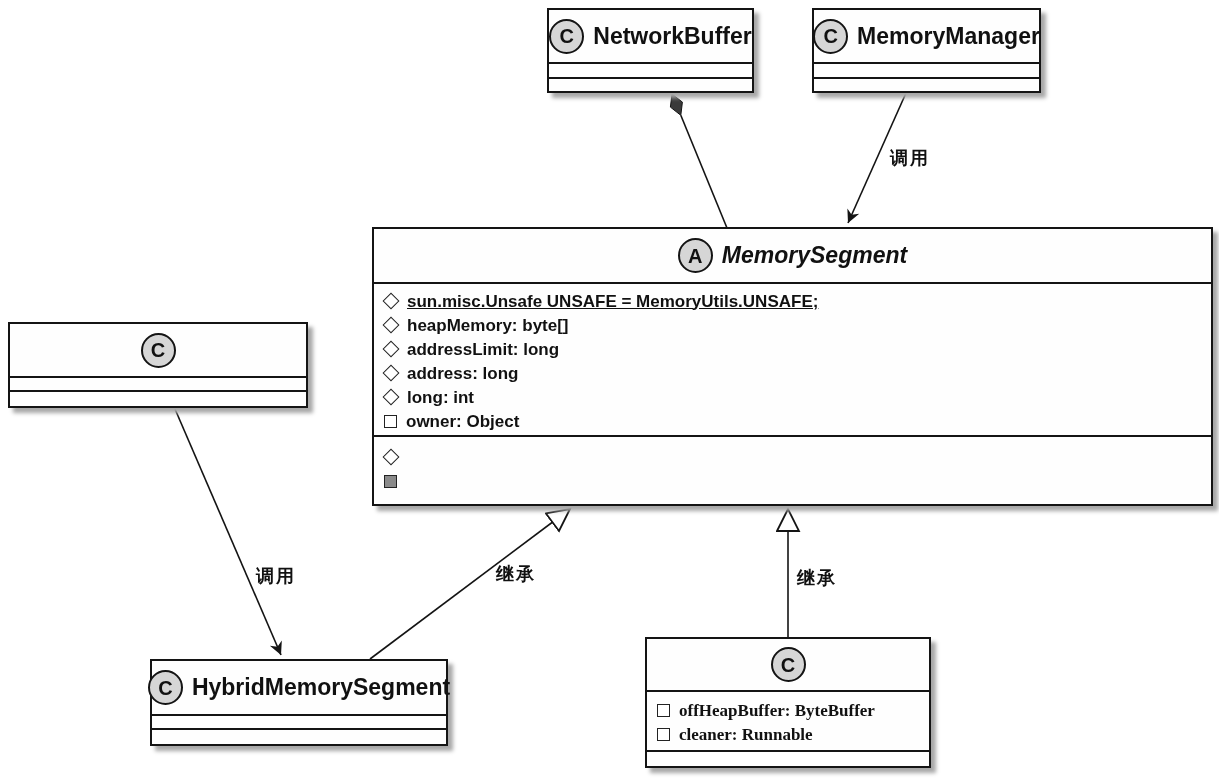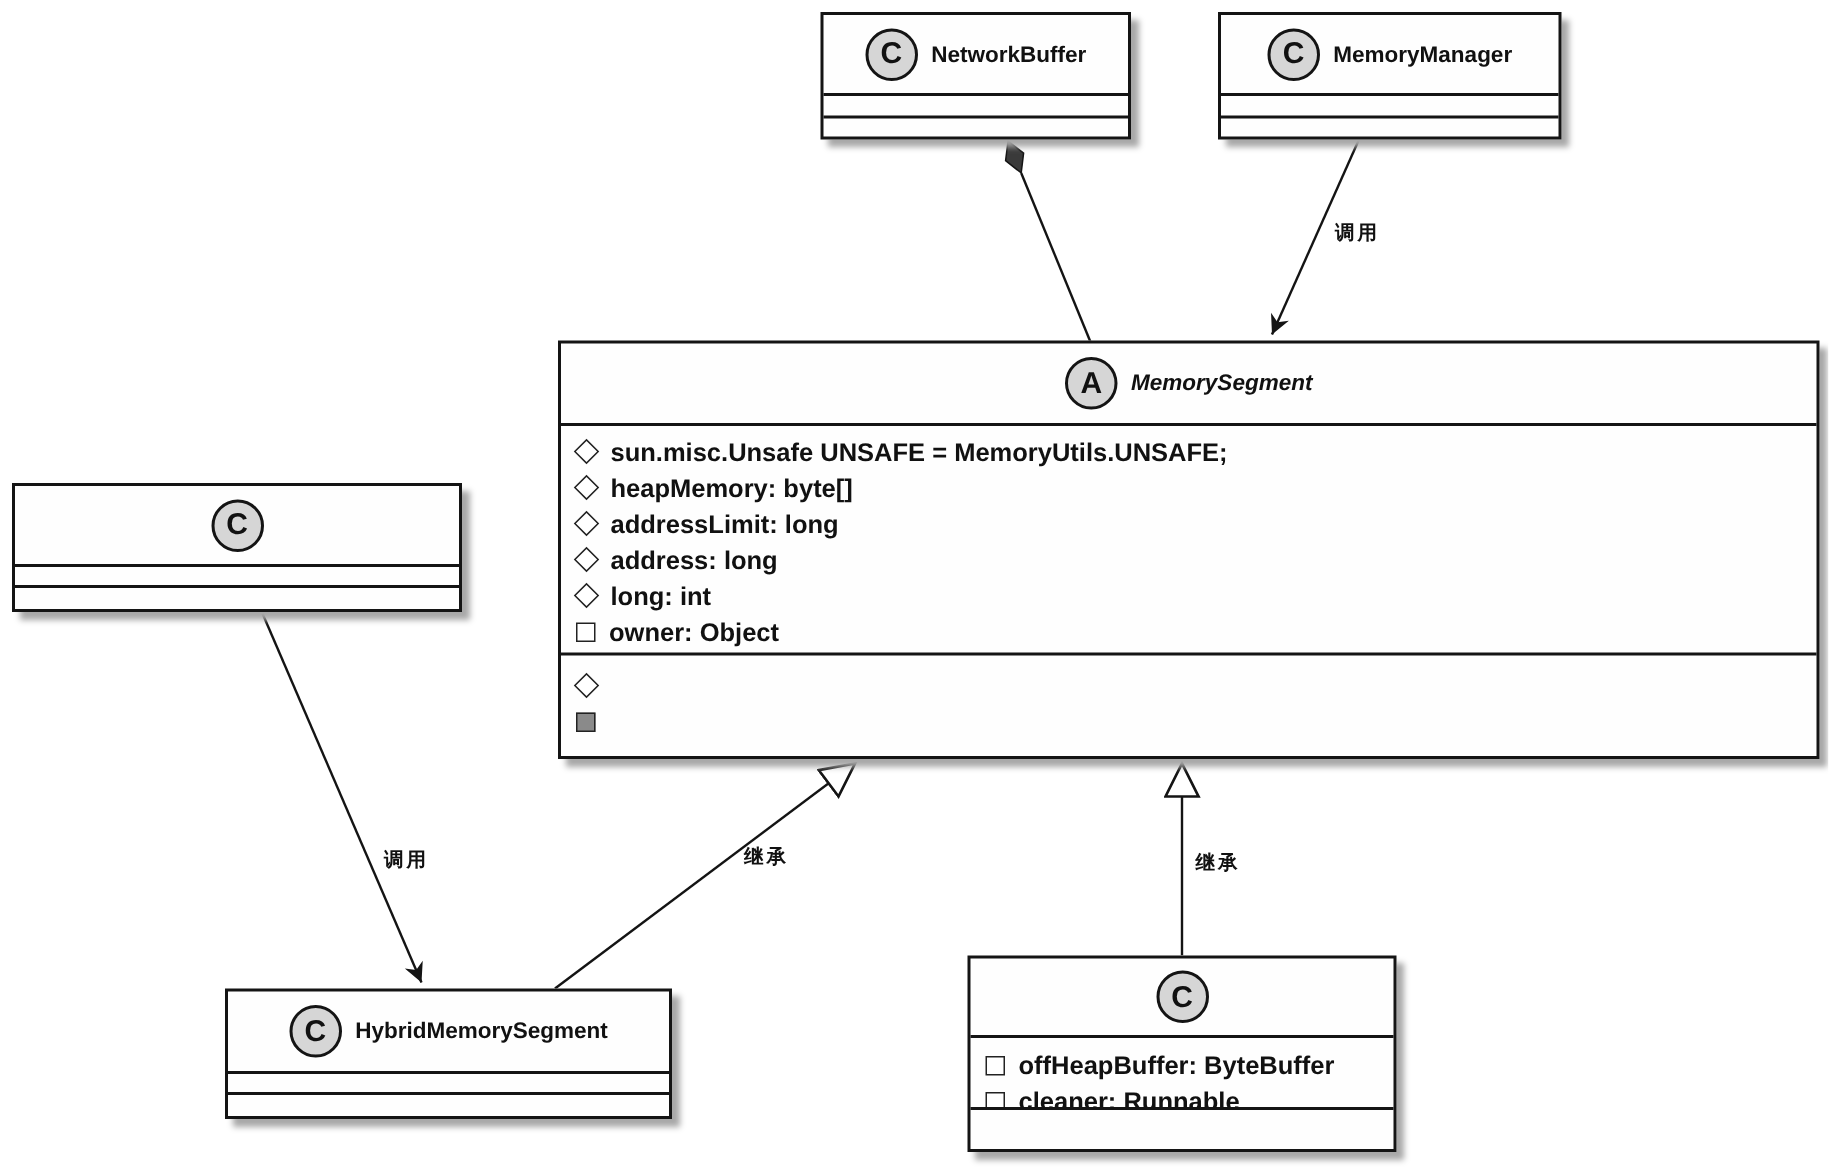--- a/index.html
+++ b/index.html
@@ -14,36 +14,36 @@
   }
   .uml-header{
     box-sizing:border-box;display:flex;align-items:center;justify-content:center;
     gap:9px;padding:0 8px;
   }
   .badge{
     box-sizing:border-box;flex:0 0 auto;width:35px;height:35px;border-radius:50%;
     background:#d6d6d6;border:2.5px solid #141414;display:flex;align-items:center;
     justify-content:center;font-weight:bold;font-size:20px;line-height:1;color:#111;
   }
-  .class-name{font-size:15px;font-weight:bold;white-space:nowrap;}
+  .class-name{font-size:23px;font-weight:bold;white-space:nowrap;}
   .abstract .class-name{font-style:italic;}
   .uml-compartment{box-sizing:border-box;border-top:2.5px solid #141414;overflow:hidden;}
   .member-list{padding:5px 0;}
   .member{
     display:flex;align-items:center;gap:9px;padding:0 10px;height:24px;
     font-size:17px;font-weight:bold;white-space:nowrap;
   }
   .member .txt{line-height:1;}
-  .member.static .txt{text-align:right;}
+  .member.static .txt{text-decoration:underline;text-align:right;}
   .m-icon{flex:0 0 auto;display:inline-block;}
   .ic-diamond{width:10px;height:10px;border:1.6px solid #222;background:#fff;transform:rotate(45deg);margin:0 1px;}
   .ic-square{width:11px;height:11px;border:1.6px solid #222;background:#fff;}
   .ic-square-filled{width:11px;height:11px;border:1.6px solid #222;background:#8a8a8a;}
   .edge-label{
-    position:absolute;z-index:3;font-size:13px;font-weight:bold;color:#111;
+    position:absolute;z-index:3;font-size:18px;font-weight:bold;color:#111;
     white-space:nowrap;letter-spacing:2px;
   }
 </style>
 </head>
 <body>
 
 <div id="canvas">
 
   <svg id="edge-layer" width="1219" height="780" viewBox="0 0 1219 780">
     <defs>
@@ -145,21 +145,21 @@
       <span class="class-name">HybridMemorySegment</span>
     </div>
     <div class="uml-compartment" style="height:14px;"></div>
     <div class="uml-compartment" style="height:15px;"></div>
   </div>
 
   <div class="uml-class" style="left:645px;top:637px;width:286px;height:131px;">
     <div class="uml-header" style="height:51px;">
       <span class="badge">C</span>
     </div>
-    <div class="uml-compartment member-list" style="height:48px;padding-top:6px;">
+    <div class="uml-compartment member-list" style="height:60px;padding-top:6px;font-family:Liberation Serif, serif;">
       <div class="member">
         <span class="m-icon ic-square"></span>
         <span class="txt">offHeapBuffer: ByteBuffer</span>
       </div>
       <div class="member">
         <span class="m-icon ic-square"></span>
         <span class="txt">cleaner: Runnable</span>
       </div>
     </div>
     <div class="uml-compartment" style="height:15px;"></div>

